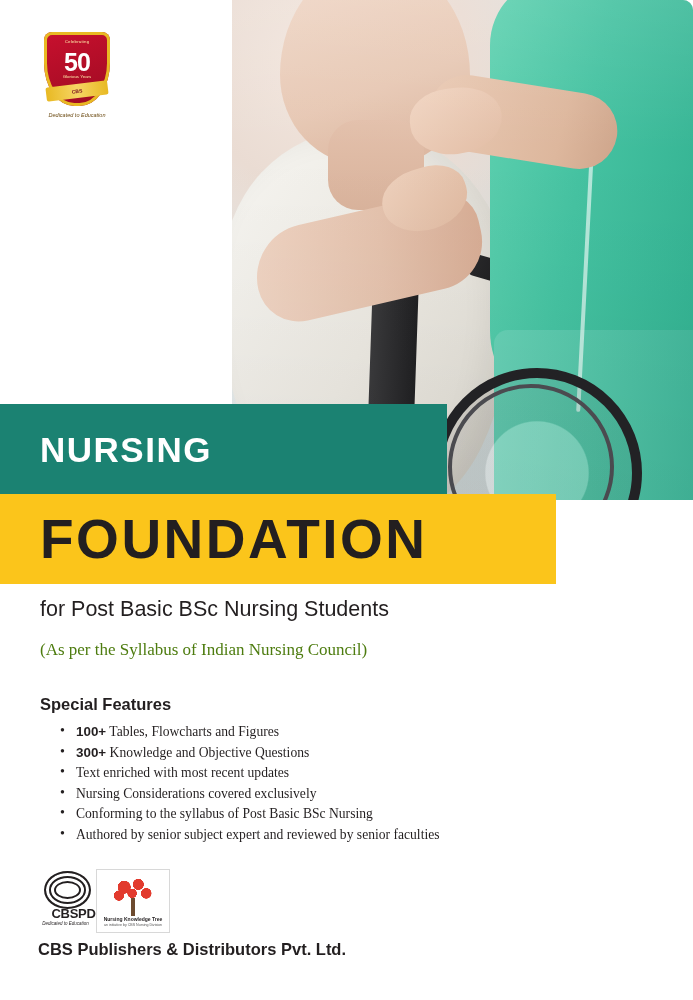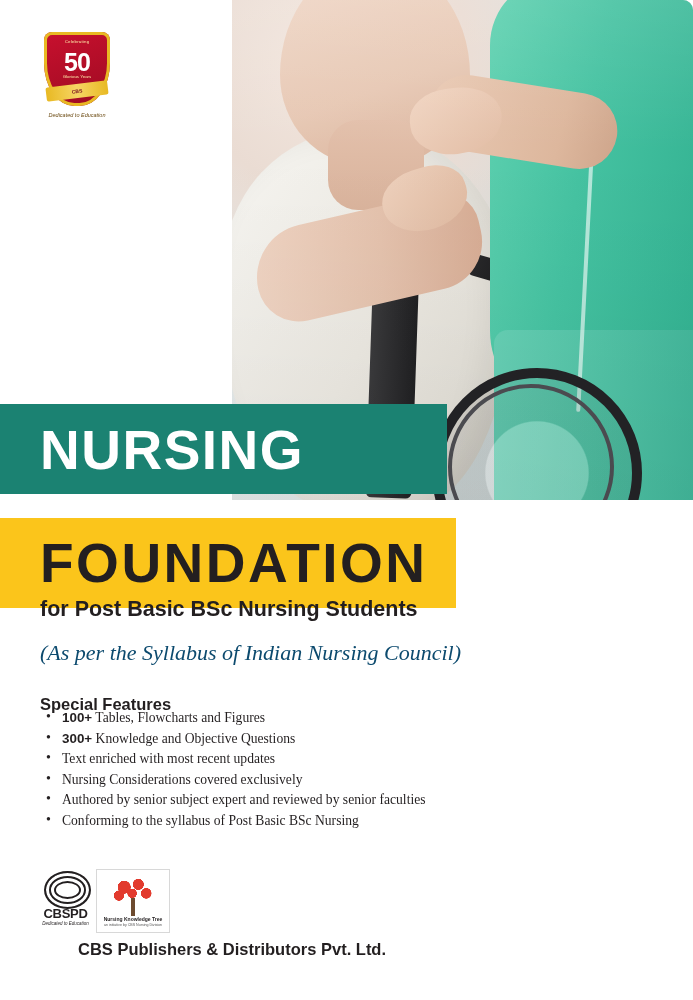--- a/index.html
+++ b/index.html
@@ -278,79 +278,76 @@
     left: 0;
     top: 404px;
     width: 447px;
     height: 90px;
     background: #1b8272;
   }
   .band-green .t {
     position: absolute;
     left: 40px;
     top: 17px;
-    font-size: 55px;
+    font-size: 35px;
     font-weight: bold;
     color: #ffffff;
     letter-spacing: 1.5px;
     line-height: 58px;
   }
   .band-yellow {
     position: absolute;
     left: 0;
     top: 494px;
-    width: 456px;
+    width: 556px;
     height: 90px;
     background: #fbc51b;
-    margin-top: 24px;
   }
   .band-yellow .t {
     position: absolute;
     left: 40px;
     top: 16px;
     font-size: 55px;
     font-weight: bold;
     color: #231f20;
     letter-spacing: 2.5px;
     line-height: 58px;
   }
   .subtitle {
     position: absolute;
     left: 40px;
     top: 597px;
     font-size: 21.5px;
     color: #231f20;
-    font-weight: bold;
   }
   .syllabus {
     position: absolute;
     left: 40px;
     top: 640px;
-    font-size: 22px;
-    font-style: italic;
+    font-size: 17px;
     font-family: "Liberation Serif", serif;
-    color: #0c4a6e;
+    color: #4d7c0f;
   }
 
   
   .features-title {
     position: absolute;
     left: 40px;
     top: 683px;
     font-size: 16.5px;
     font-weight: bold;
     color: #231f20;
     margin-top: 12px;
   }
   .features {
     position: absolute;
     left: 40px;
     top: 708px;
     width: 520px;
-    margin: 0;
+    margin: 14px;
     padding: 0;
     list-style: none;
   }
   .features li {
     position: relative;
     padding-left: 22px;
     font-family: "Liberation Serif", serif;
     font-size: 13.6px;
     line-height: 20.6px;
     color: #231f20;
@@ -383,21 +380,21 @@
     left: 6px;
     top: 2px;
     width: 43px;
     height: 34px;
     border: 2px solid #231f20;
     border-radius: 50%;
     box-shadow: inset 0 0 0 3px #ffffff, inset 0 0 0 5px #231f20, inset 0 0 0 8px #ffffff, inset 0 0 0 10px #231f20;
   }
   .logo-cbspd .name {
     position: absolute;
-    left: 0;
+    left: 8px;
     top: 37px;
     width: 55px;
     text-align: center;
     font-size: 13px;
     font-weight: bold;
     letter-spacing: -0.3px;
     color: #231f20;
   }
   .logo-cbspd .tag {
     position: absolute;
@@ -458,21 +455,20 @@
     color: #555;
   }
 
   .publisher {
     position: absolute;
     left: 38px;
     top: 940px;
     font-size: 16.5px;
     font-weight: bold;
     color: #231f20;
-    margin-left: 40px;
   }
   .author {
     position: absolute;
     right: 38px;
     top: 934px;
     font-size: 25px;
     font-weight: bold;
     color: #231f20;
   }
 </style>
@@ -522,22 +518,22 @@
 
   <div class="subtitle">for Post Basic BSc Nursing Students</div>
   <div class="syllabus">(As per the Syllabus of Indian Nursing Council)</div>
 
   <div class="features-title">Special Features</div>
   <ul class="features">
     <li><b>100+</b> <span>Tables, Flowcharts and Figures</span></li>
     <li><b>300+</b> <span>Knowledge and Objective Questions</span></li>
     <li><span>Text enriched with most recent updates</span></li>
     <li><span>Nursing Considerations covered exclusively</span></li>
+    <li><span>Conforming to the syllabus of Post Basic BSc Nursing</span></li>
     <li><span>Authored by senior subject expert and reviewed by senior faculties</span></li>
-    <li><span>Conforming to the syllabus of Post Basic BSc Nursing</span></li>
   </ul>
 
   <div class="logo-cbspd">
     <div class="rings"></div>
     <div class="name">CBSPD</div>
     <div class="tag">Dedicated to Education</div>
   </div>
 
   <div class="logo-nkt">
     <div class="canopy"></div>

